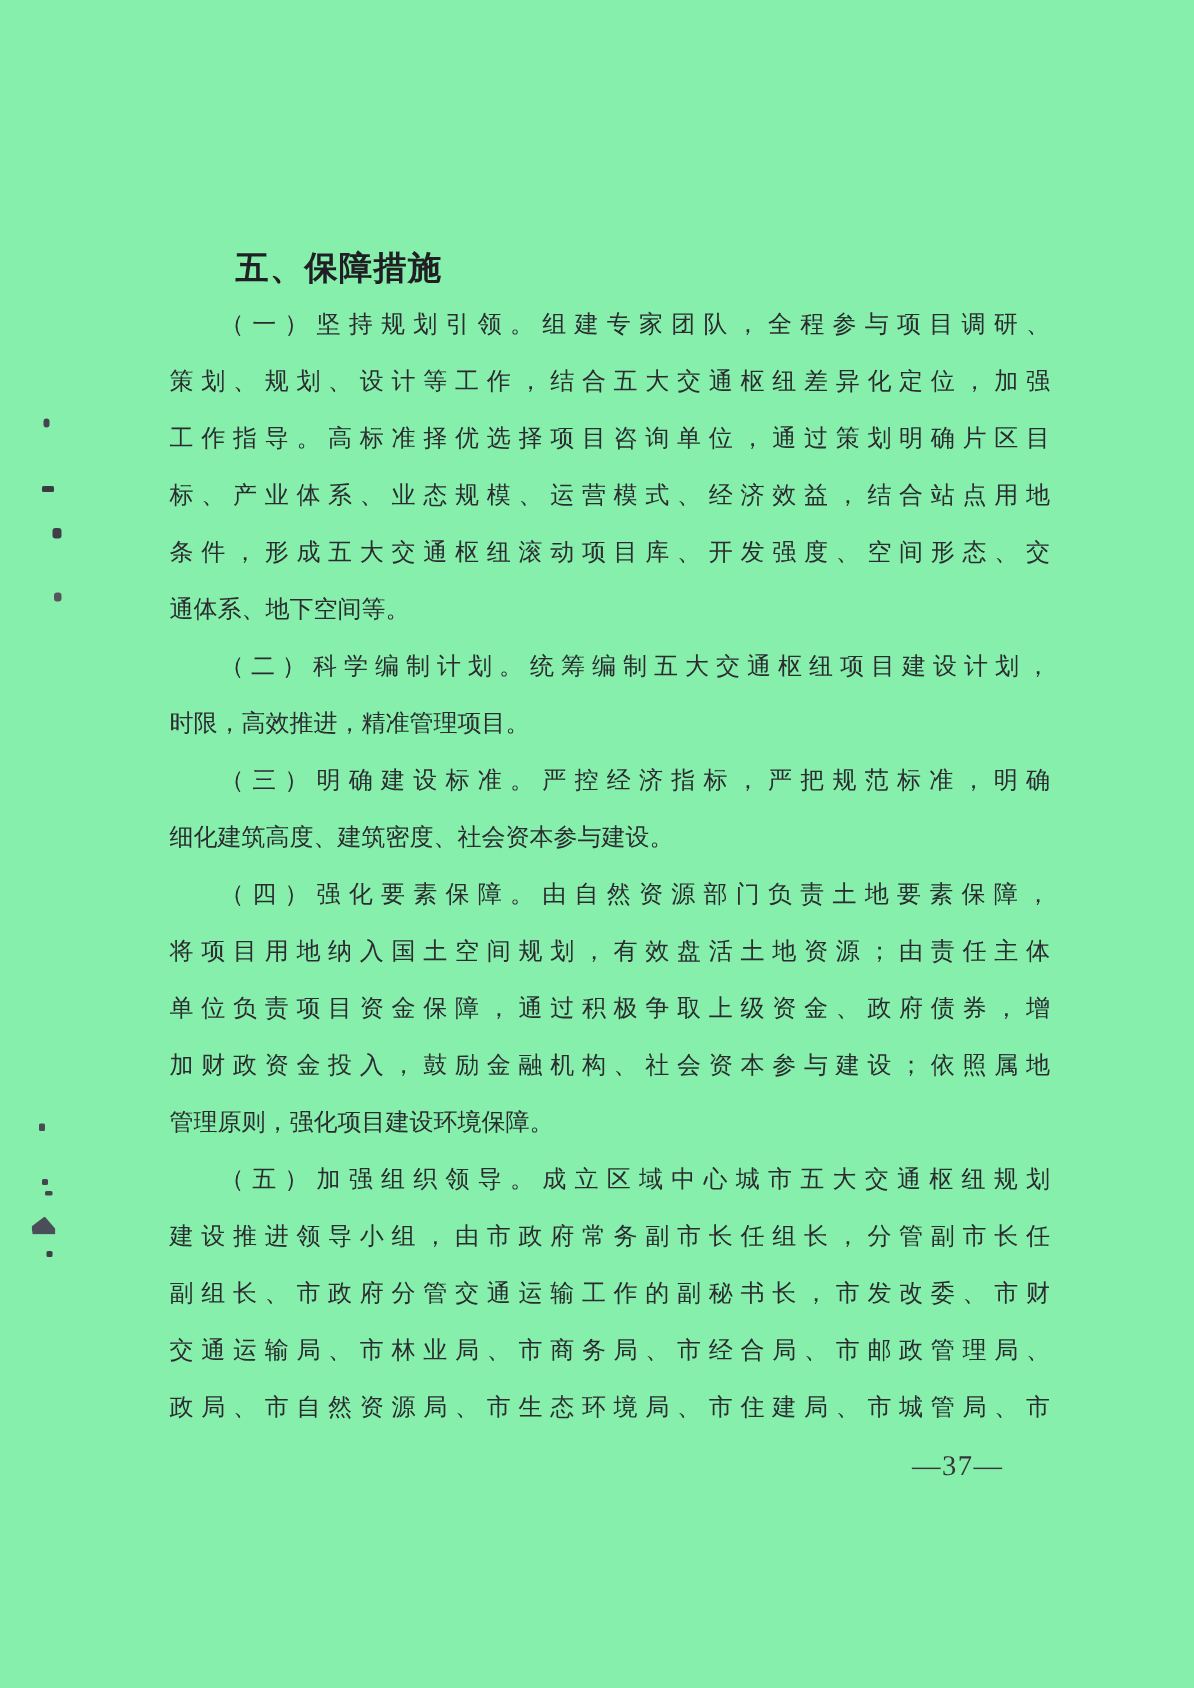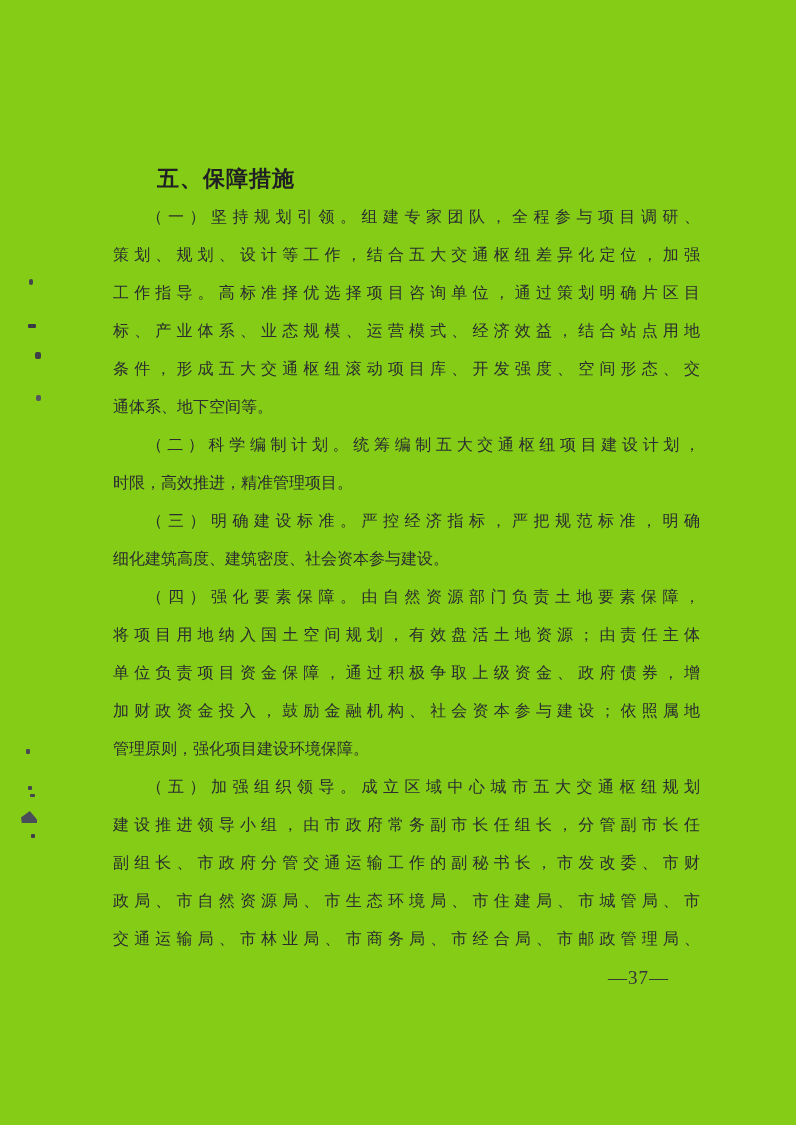--- a/index.html
+++ b/index.html
@@ -4,21 +4,21 @@
 <style>
   html, body {
     margin: 0;
     padding: 0;
     background: #ffffff;
   }
   .page {
     position: relative;
     width: 796px;
     height: 1125px;
-    background: #84cc16;
+    background: #86efac;
     overflow: hidden;
     font-family: "Liberation Serif", "DejaVu Serif", serif;
     color: #26262b;
     text-decoration: underline;
   }
   .text-block {
     position: absolute;
     left: 113px;
     top: 160px;
     width: 587px;
@@ -118,21 +118,21 @@
       <div class="line">将项目用地纳入国土空间规划，有效盘活土地资源；由责任主体</div>
       <div class="line">单位负责项目资金保障，通过积极争取上级资金、政府债券，增</div>
       <div class="line">加财政资金投入，鼓励金融机构、社会资本参与建设；依照属地</div>
       <div class="line last">管理原则，强化项目建设环境保障。</div>
     </div>
 
     <div>
       <div class="line first">（五）加强组织领导。成立区域中心城市五大交通枢纽规划</div>
       <div class="line">建设推进领导小组，由市政府常务副市长任组长，分管副市长任</div>
       <div class="line">副组长、市政府分管交通运输工作的副秘书长，市发改委、市财</div>
+      <div class="line">交通运输局、市林业局、市商务局、市经合局、市邮政管理局、</div>
       <div class="line">政局、市自然资源局、市生态环境局、市住建局、市城管局、市</div>
-      <div class="line">交通运输局、市林业局、市商务局、市经合局、市邮政管理局、</div>
     </div>
 
   </div>
 
   <div class="page-number">—37—</div>
 
 </div>
 
 </body></html>

